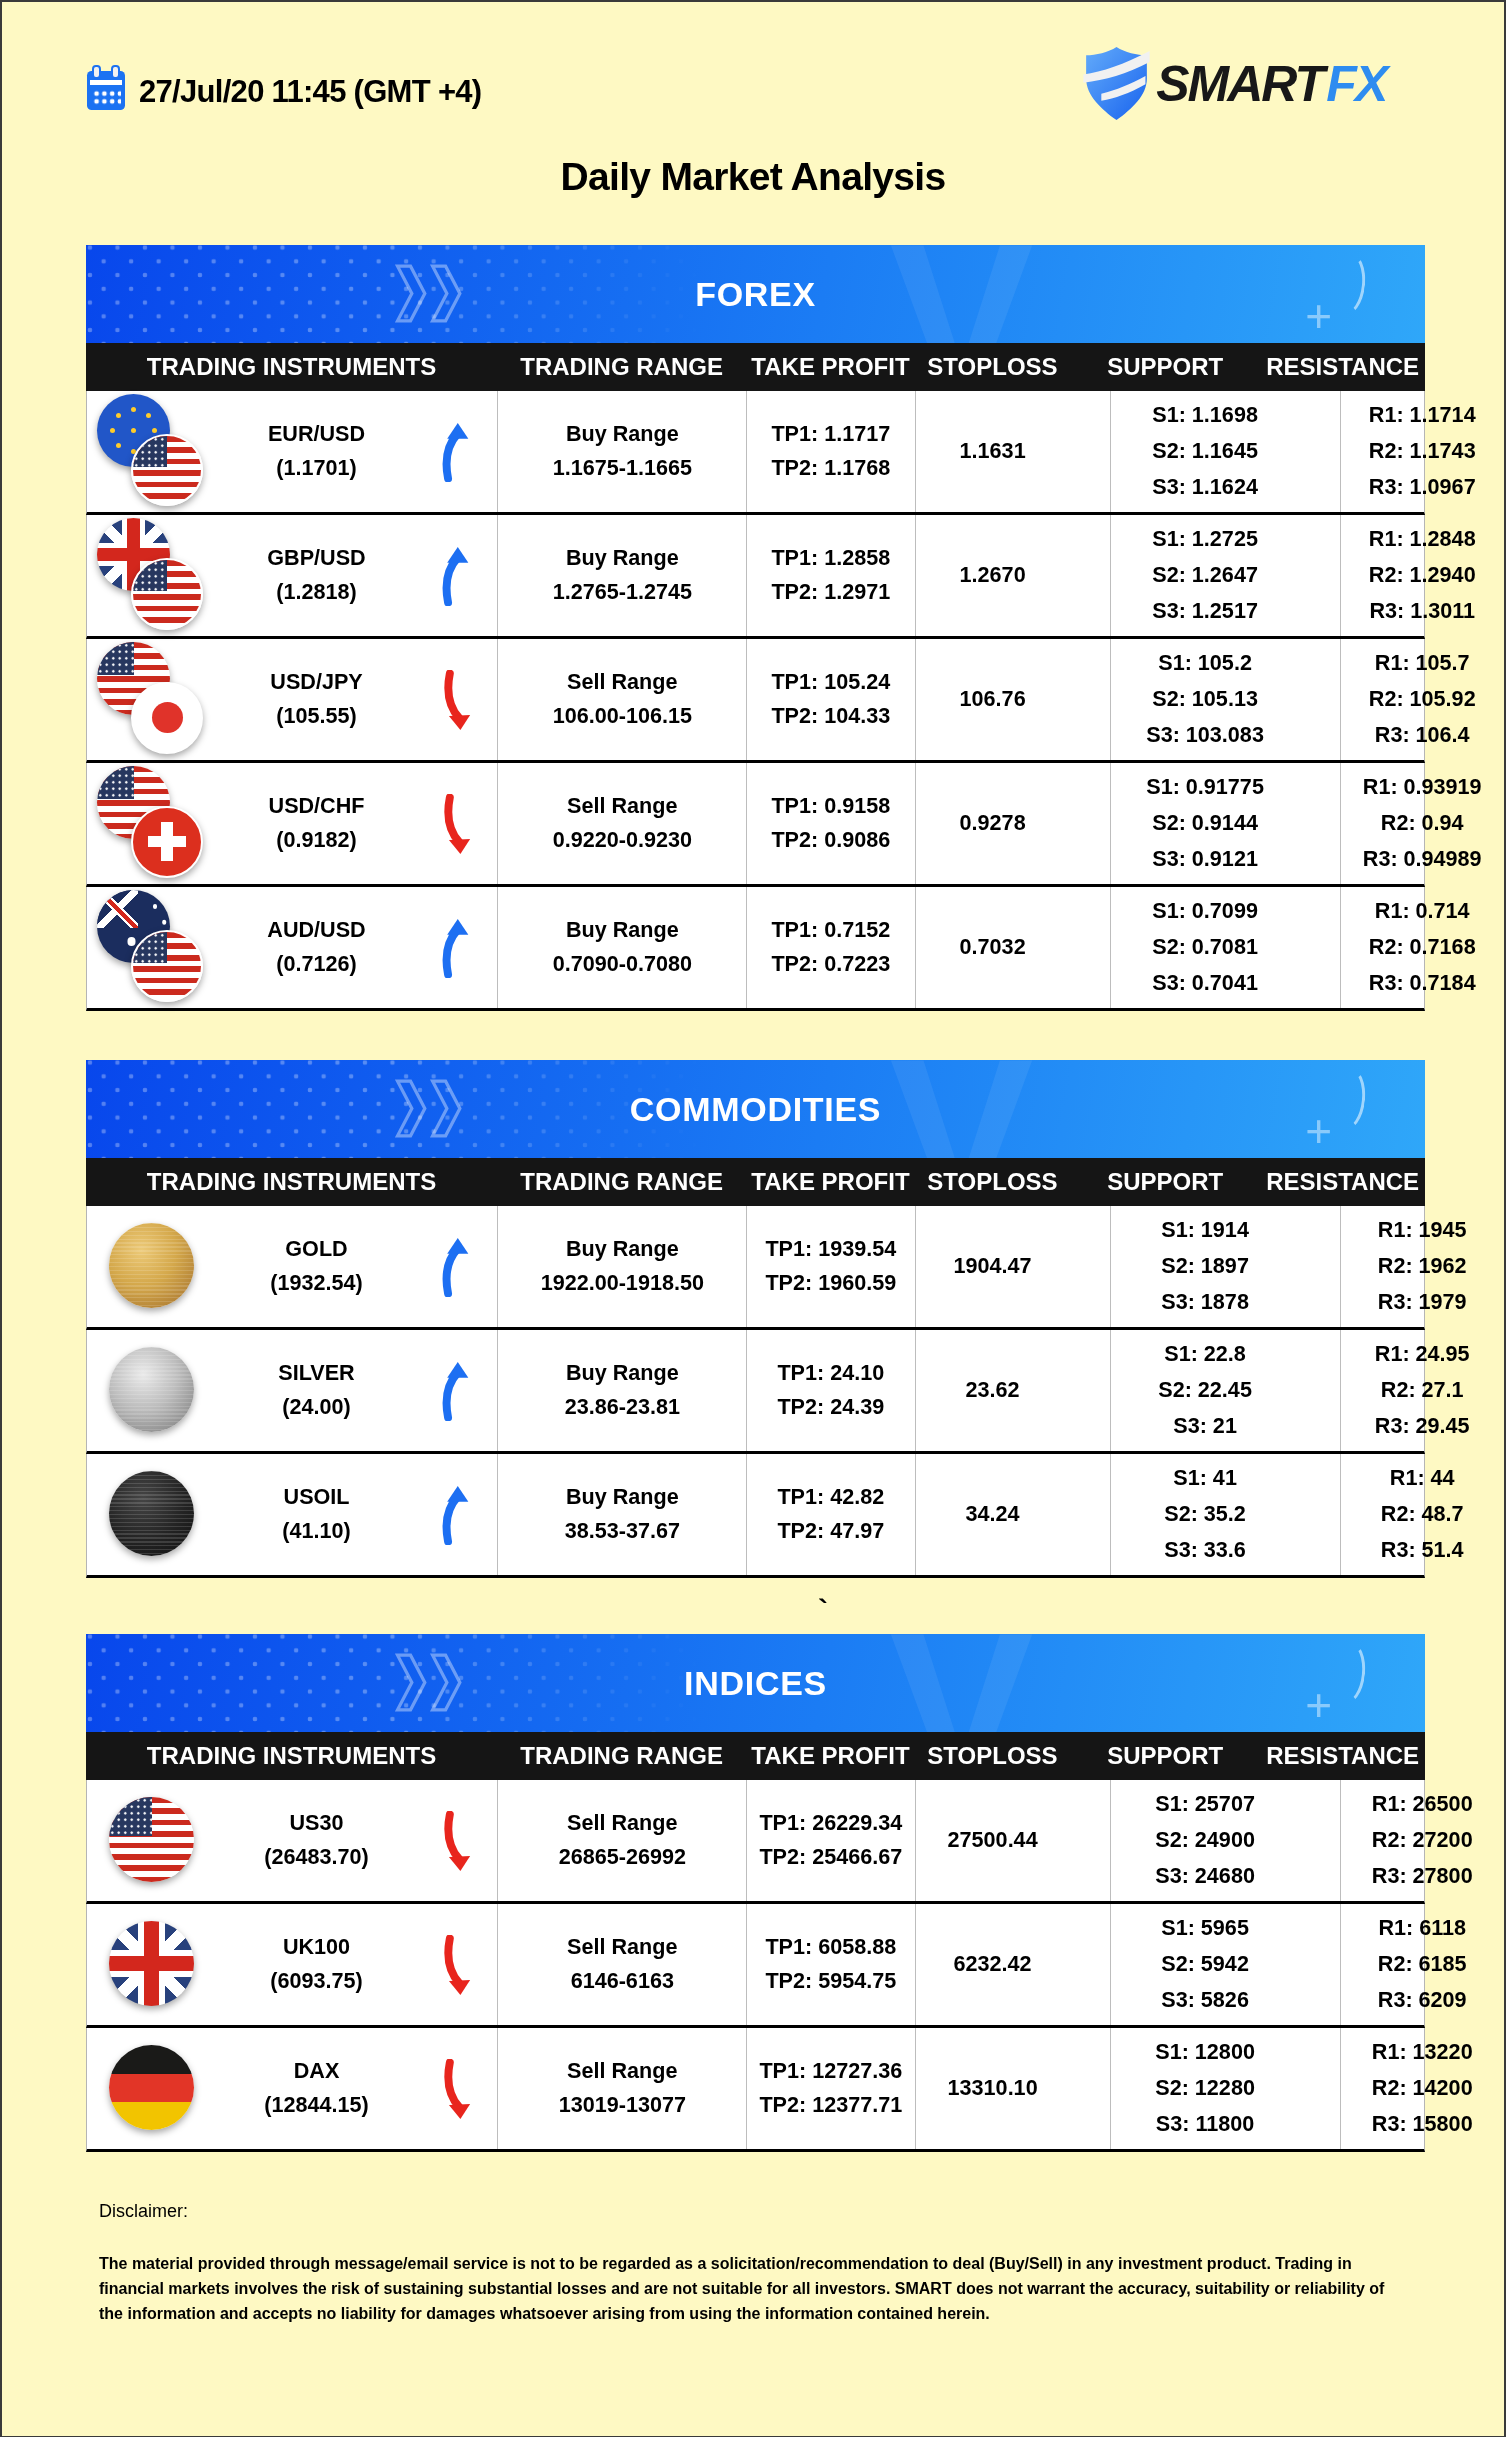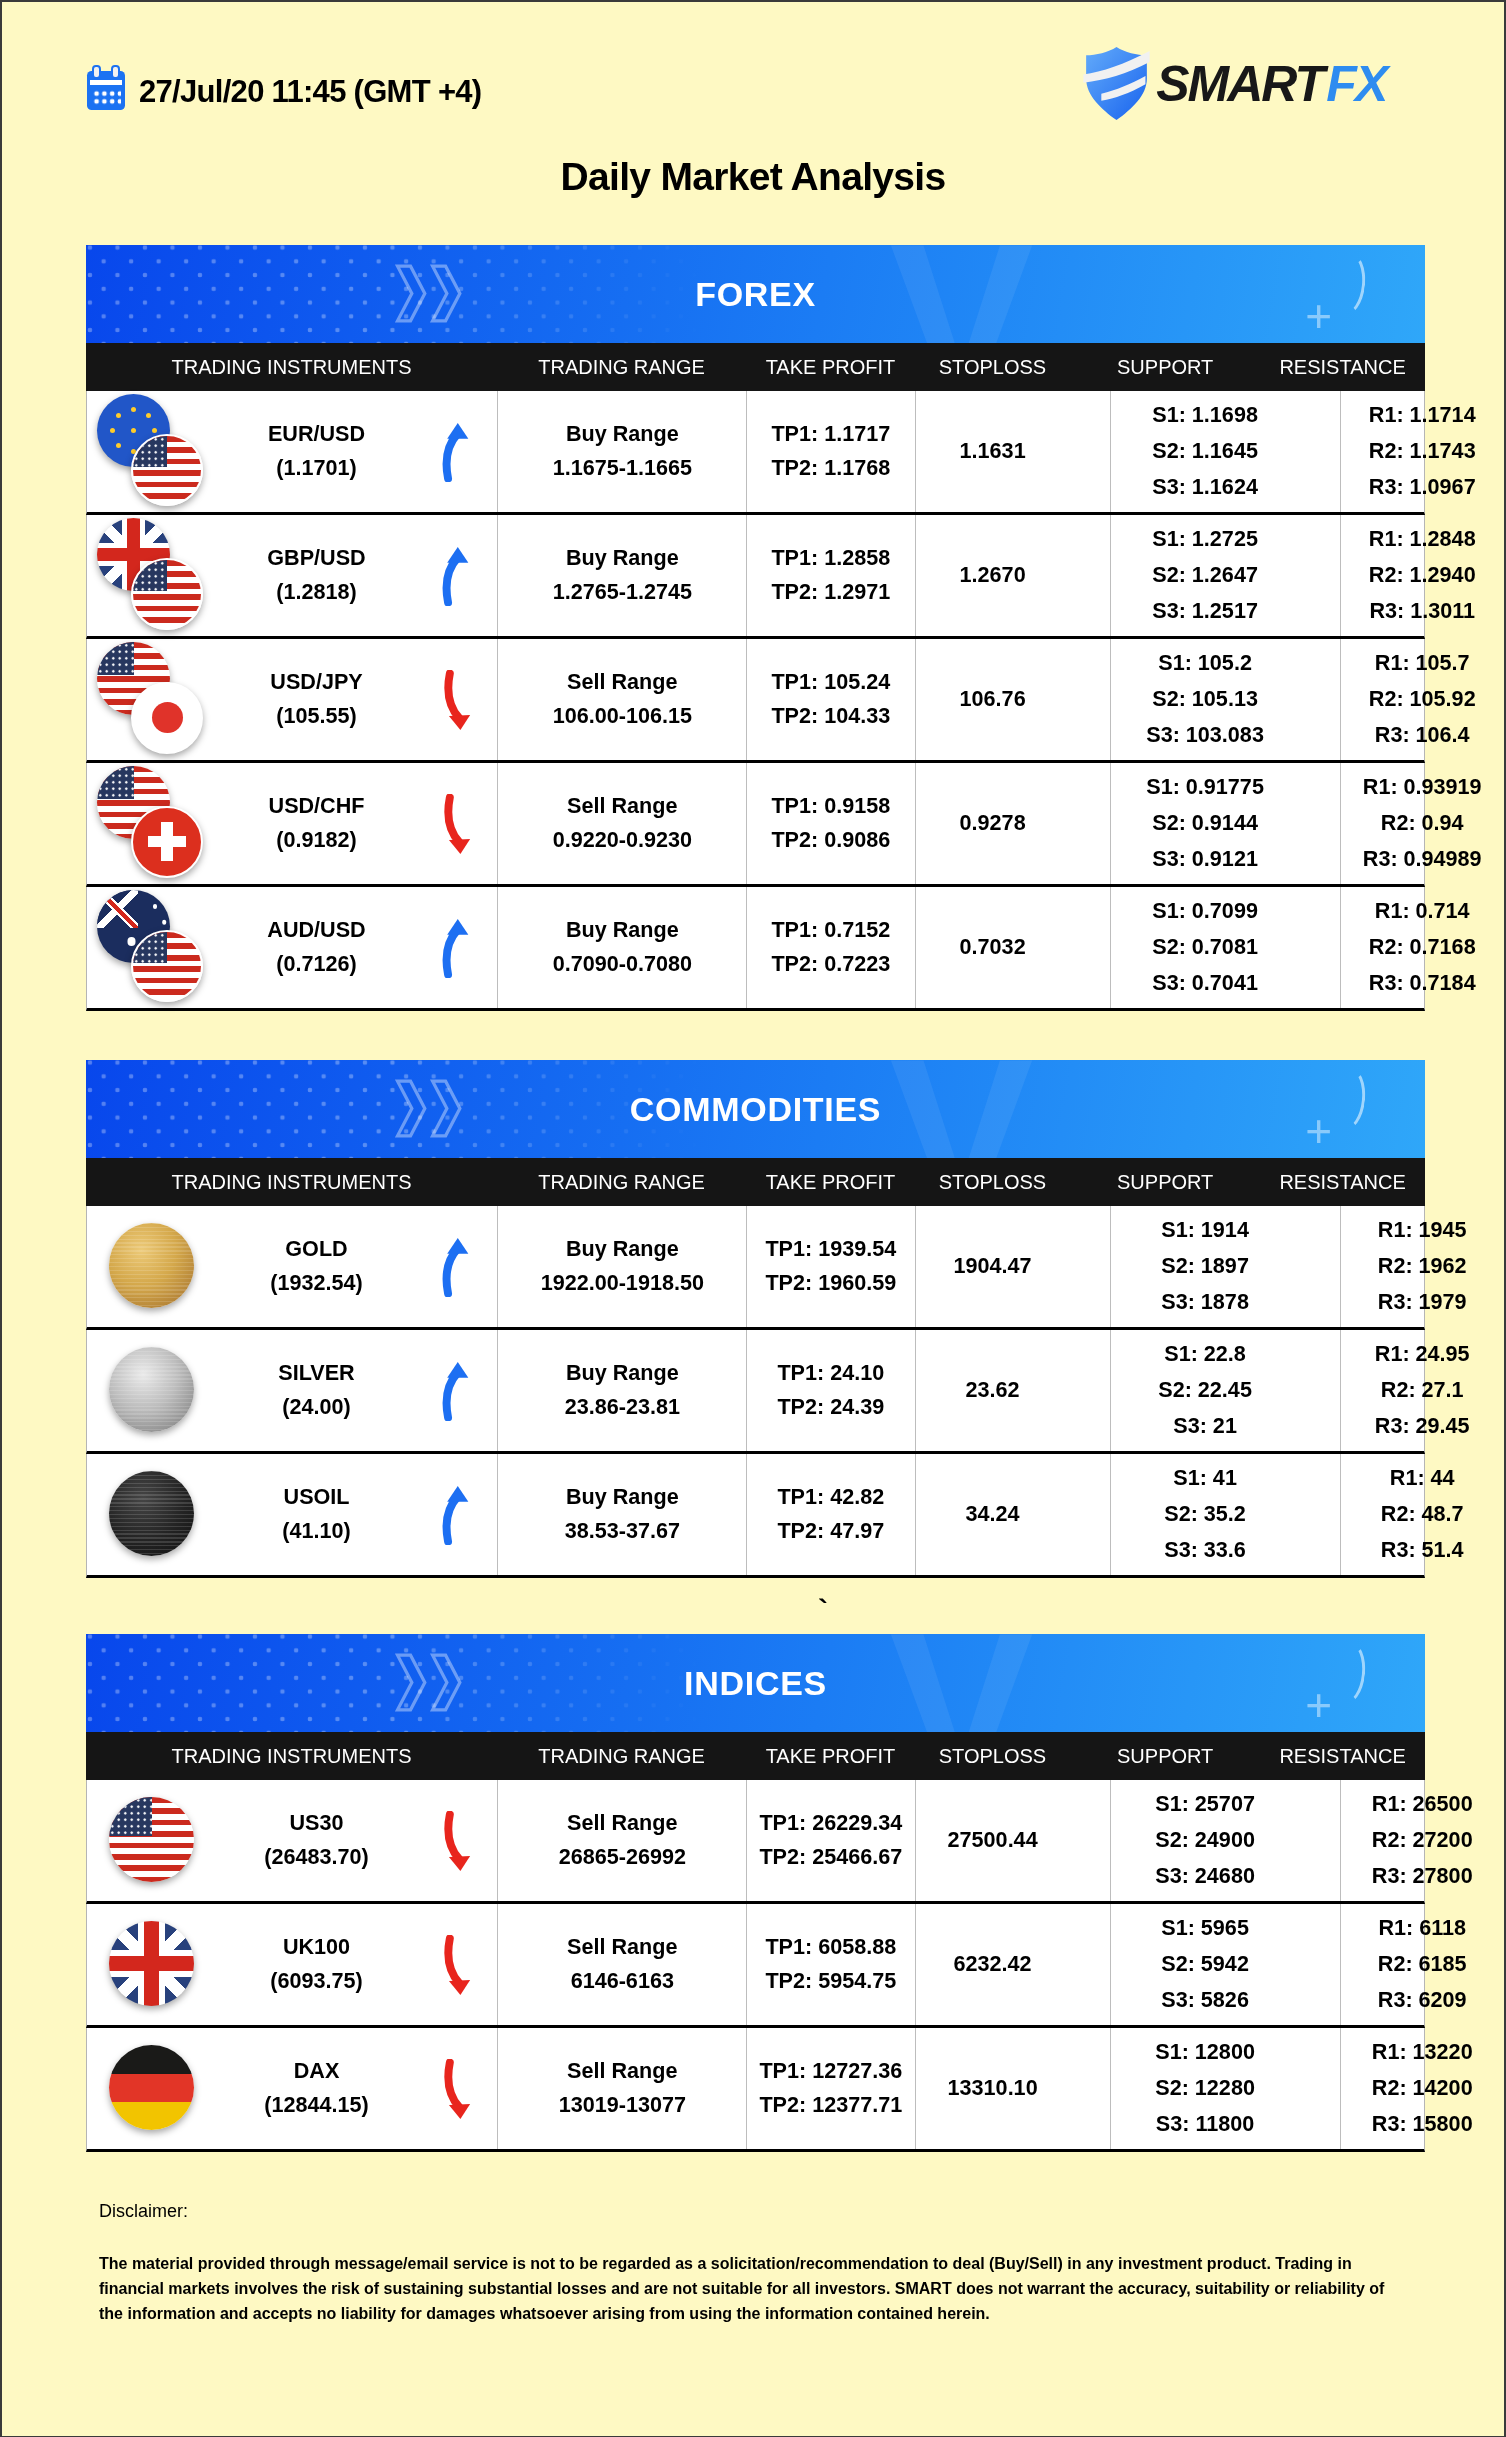--- a/index.html
+++ b/index.html
@@ -38,21 +38,21 @@
   .banner-title{position:relative;z-index:3;color:#fff;font-size:34px;font-weight:700;letter-spacing:0.7px;}
   .dec-chevrons{position:absolute;left:306px;top:18.3px;width:76px;height:61px;z-index:2;}
   .dec-chevrons path{fill:none;stroke:rgba(255,255,255,.38);stroke-width:5px;}
   .dec-v{position:absolute;left:60%;top:-34px;font-size:216px;line-height:1;font-weight:700;
     color:rgba(255,255,255,.07);z-index:1;}
   .dec-arc{position:absolute;right:60px;top:6.5px;width:30px;height:58px;border:3.9px solid transparent;
     border-right-color:rgba(255,255,255,.55);border-radius:50%;transform:rotate(6deg);}
   .dec-plus{position:absolute;right:93px;bottom:3.9px;font-size:46px;font-weight:400;color:rgba(255,255,255,.45);line-height:1;}
   
   .thead{display:flex;align-items:center;height:48px;background:#151515;color:#fff;}
-  .h{font-size:20px;font-weight:400;text-align:center;box-sizing:border-box;}
+  .h{font-size:24px;font-weight:700;text-align:center;box-sizing:border-box;}
   .w1{flex:0 0 30.7%;}.w2{flex:0 0 18.6%;}.w3{flex:0 0 12.6%;}
   .w4{flex:0 0 11.6%;}.w5{flex:0 0 14.2%;text-align:center;}.w6{flex:0 0 12.3%;}
   .trow{display:flex;height:124px;box-sizing:border-box;background:#fff;
     border-bottom:3.9px solid #000;border-left:1.3px solid #b5b5b5;border-right:1.3px solid #b5b5b5;}
   .c{display:flex;flex-direction:column;align-items:center;justify-content:center;text-align:center;
     font-size:21.6px;font-weight:700;row-gap:9.2px;box-sizing:border-box;padding:3.9px 2.6px;}
   .c + .c{border-left:1.3px solid #bdbdbd;}
   .csr{row-gap:11px;margin-left:40px;}
   .ln{display:block;line-height:1.15;white-space:nowrap;}
   .c1{flex-direction:row;justify-content:flex-start;padding-left:5.2px;column-gap:0;}

